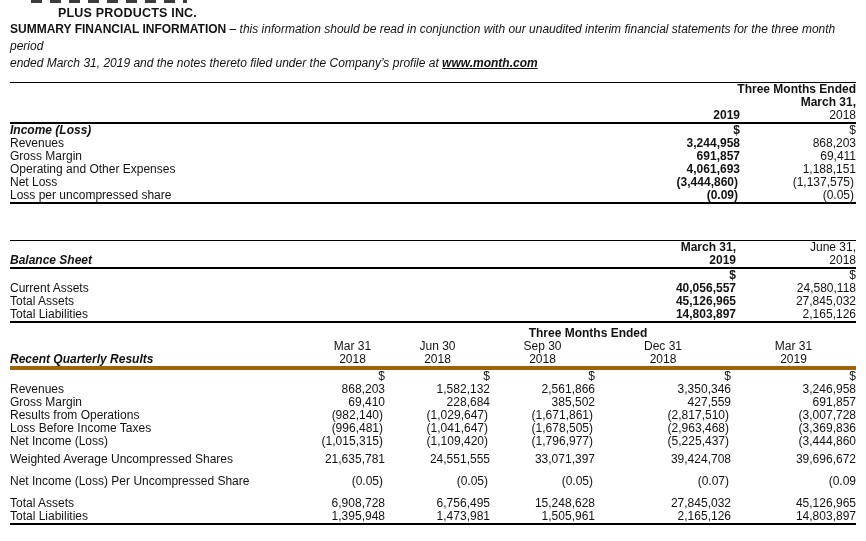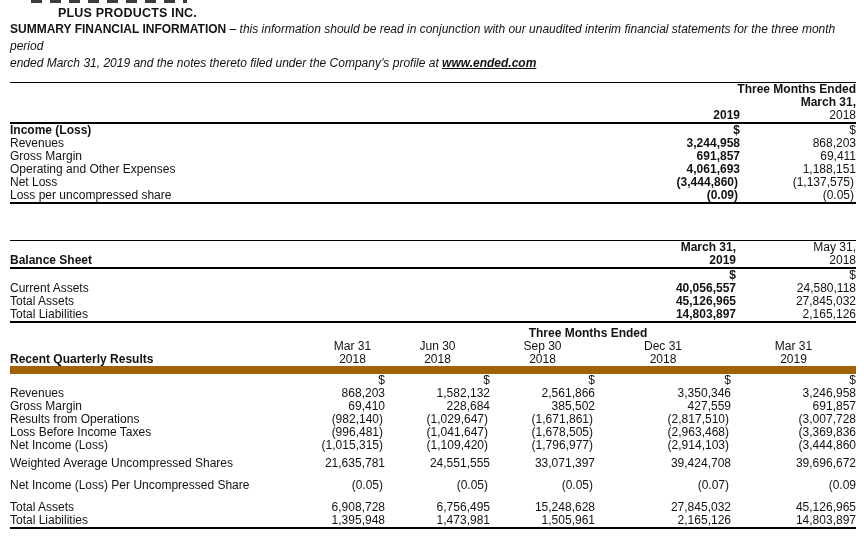--- a/index.html
+++ b/index.html
@@ -6,21 +6,21 @@
   html,body { width:866px; height:541px; }
   body {
     background:#ffffff;
     color:#121212;
     font-family:"Liberation Sans", sans-serif;
     font-size:12px;
     position:relative;
     overflow:hidden;
   }
   .page { padding:6px 10px 0 10px; }
-  .b { font-weight:bold; }
+  .b { font-weight:bold;font-style:italic; }
   .it { font-style:italic; }
 
   
   .top-artifact {
     position:absolute; left:31px; top:0; width:156px; height:3px;
     background:repeating-linear-gradient(90deg,#3c3c3c 0 11px,transparent 11px 19px);
   }
 
   .company { font-weight:bold; font-size:12.5px; line-height:14px; letter-spacing:.2px;padding-left:48px; }
   .summary { font-size:12px; line-height:17px; margin-top:1px; }
@@ -41,36 +41,36 @@
 
   #income-table { margin-top:10px; border-top:1px solid #000; border-bottom:2px solid #000; }
   #income-table tr.years td { border-bottom:2px solid #000; }
   #income-table td:nth-child(2) { font-weight:bold; }
 
   #balance-table { margin-top:36px; border-top:1px solid #000; border-bottom:2px solid #000; }
   #balance-table tr.bs-head td { border-bottom:2px solid #000; }
   #balance-table td:nth-child(2) { font-weight:bold; }
 
   #quarterly-table { margin-top:4px; border-bottom:2px solid #000; }
-  #quarterly-table tr.q-head td { border-bottom:8px solid #a16207; }
+  #quarterly-table tr.q-head td { border-bottom:4px solid #a16207; }
   .tme-cell { text-align:center; font-weight:bold; padding-right:62px; }
   tr.spacer-1 td { height:5px; }
   tr.spacer-2 td { height:9px; }
   tr.spacer-3 td { height:9px; }
 </style>
 </head>
 <body>
 
 <div class="top-artifact"></div>
 
 <div class="page">
 
   <div class="company">PLUS PRODUCTS INC.</div>
 
-  <div class="summary"><span class="lead">SUMMARY FINANCIAL INFORMATION</span><span class="it"> – this information should be read in conjunction with our unaudited interim financial statements for the three month period</span><br><span class="it">ended March 31, 2019 and the notes thereto filed under the Company’s profile at </span><a class="sedar">www.ended.com</a>
+  <div class="summary"><span class="lead">SUMMARY FINANCIAL INFORMATION</span><span class="it"> – this information should be read in conjunction with our unaudited interim financial statements for the three month period</span><br><span class="it">ended March 31, 2019 and the notes thereto filed under the Company’s profile at </span><a class="sedar">www.month.com</a>
   </div>
 
   <table class="fin" id="income-table">
     <colgroup>
         <col style="width:600px">
         <col style="width:130px">
         <col style="width:116px">
       </colgroup>
     <thead>
       <tr>
@@ -126,21 +126,21 @@
         <col style="width:120px">
       </colgroup>
     <thead>
       <tr class="bs-head">
         <td class="lbl b">Balance Sheet</td>
         <td class="num">
           <div>March 31,</div>
           <div>2019</div>
         </td>
         <td class="num">
-          <div>May 31,</div>
+          <div>June 31,</div>
           <div>2018</div>
         </td>
       </tr>
     </thead>
     <tbody id="balance-rows">
       <tr>
         <td class="lbl"></td>
         <td class="num">$</td>
         <td class="num">$</td>
       </tr>
@@ -239,21 +239,21 @@
           <td class="num neg">(1,041,647)</td>
           <td class="num neg">(1,678,505)</td>
           <td class="num neg">(2,963,468)</td>
           <td class="num">(3,369,836</td>
         </tr>
         <tr>
           <td class="lbl">Net Income (Loss)</td>
           <td class="num neg">(1,015,315)</td>
           <td class="num neg">(1,109,420)</td>
           <td class="num neg">(1,796,977)</td>
-          <td class="num neg">(2,914,103)</td>
+          <td class="num neg">(5,225,437)</td>
           <td class="num">(3,444,860</td>
         </tr>
         <tr class="spacer spacer-1">
           <td colspan="6"></td>
         </tr>
         <tr>
           <td class="lbl">Weighted Average Uncompressed Shares</td>
           <td class="num">21,635,781</td>
           <td class="num">24,551,555</td>
           <td class="num">33,071,397</td>

